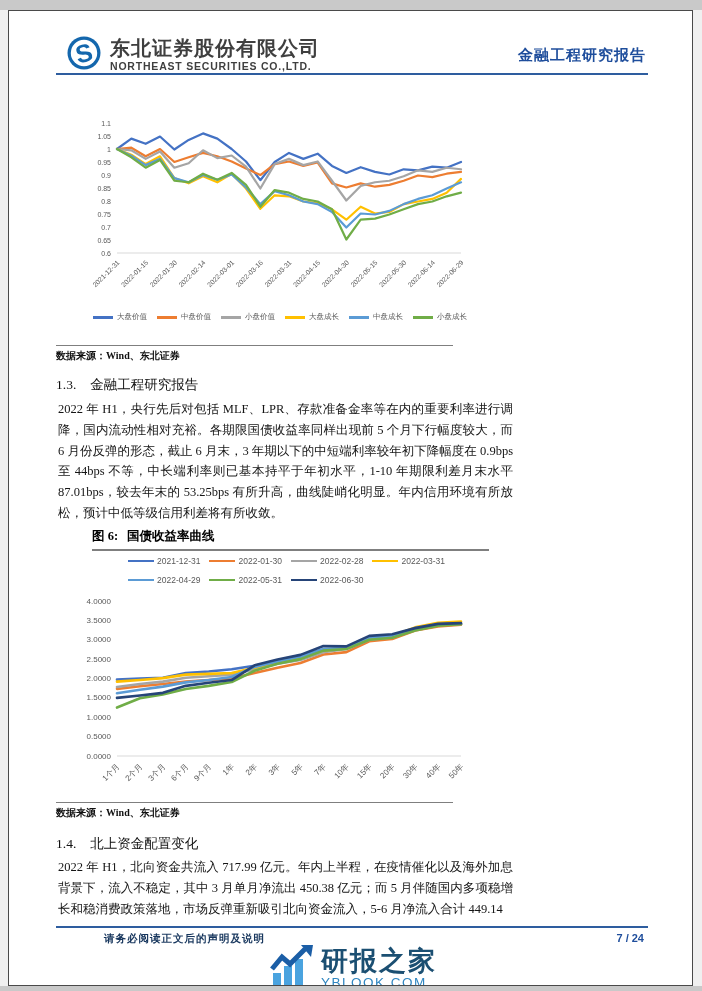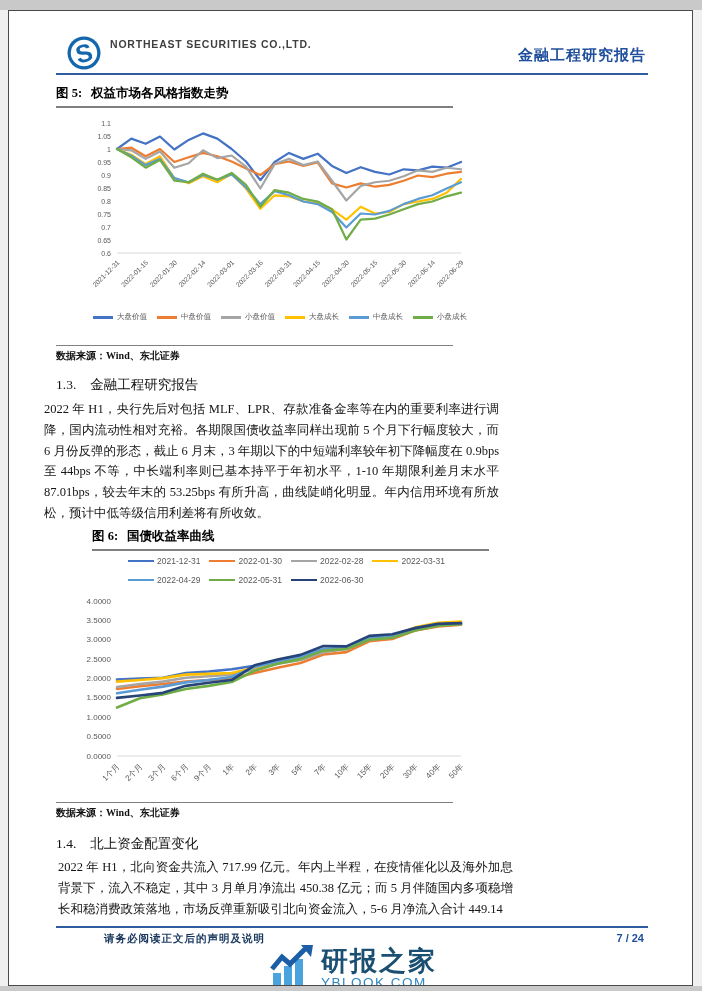--- a/index.html
+++ b/index.html
@@ -64,28 +64,26 @@
 <div class="page">
 
   <div class="abs" style="left:58px;top:25px;">
     <svg width="34" height="34" viewBox="0 0 34 34">
       <circle cx="17" cy="17" r="16.5" fill="#1467AD"></circle>
       <circle cx="17" cy="17" r="13.2" fill="#ffffff"></circle>
       <text x="17" y="26" text-anchor="middle" font-size="25" font-weight="bold" fill="#1467AD" font-family="Liberation Sans, DejaVu Sans, sans-serif" transform="rotate(-14 17 17)">S</text>
     </svg>
   </div>
   <div class="abs" style="left:101px;top:26px;">
+    <div class="company-cn">东北证券股份有限公司</div>
     <div class="company-en">NORTHEAST SECURITIES CO.,LTD.</div>
   </div>
   <div class="abs report-type" style="right:46px;top:35px;">金融工程研究报告</div>
   <div class="abs rule-blue" style="left:47px;top:62px;width:592px;"></div>
 
-  <div class="abs fig-title" style="left:47px;top:74px;">
-    <span class="fig-num">图 5:</span><span>权益市场各风格指数走势</span>
-  </div>
   <svg id="chart1" class="abs" style="left:78px;top:102px;" width="385" height="200">
       <text x="24" y="12.5" text-anchor="end" font-size="7" fill="#595959" font-family="Liberation Sans, DejaVu Sans, sans-serif">1.1</text>
       <text x="24" y="25.5" text-anchor="end" font-size="7" fill="#595959" font-family="Liberation Sans, DejaVu Sans, sans-serif">1.05</text>
       <text x="24" y="38.5" text-anchor="end" font-size="7" fill="#595959" font-family="Liberation Sans, DejaVu Sans, sans-serif">1</text>
       <text x="24" y="51.5" text-anchor="end" font-size="7" fill="#595959" font-family="Liberation Sans, DejaVu Sans, sans-serif">0.95</text>
       <text x="24" y="64.5" text-anchor="end" font-size="7" fill="#595959" font-family="Liberation Sans, DejaVu Sans, sans-serif">0.9</text>
       <text x="24" y="77.5" text-anchor="end" font-size="7" fill="#595959" font-family="Liberation Sans, DejaVu Sans, sans-serif">0.85</text>
       <text x="24" y="90.5" text-anchor="end" font-size="7" fill="#595959" font-family="Liberation Sans, DejaVu Sans, sans-serif">0.8</text>
       <text x="24" y="103.5" text-anchor="end" font-size="7" fill="#595959" font-family="Liberation Sans, DejaVu Sans, sans-serif">0.75</text>
       <text x="24" y="116.5" text-anchor="end" font-size="7" fill="#595959" font-family="Liberation Sans, DejaVu Sans, sans-serif">0.7</text>
@@ -138,21 +136,21 @@
           <span class="legend-swatch" style="background: rgb(112, 173, 71);"></span>
           <span class="legend-label">小盘成长</span>
         </span>
       </div>
     </div>
   <div class="abs fig-source" style="left:47px;top:334px;">数据来源：Wind、东北证券</div>
 
   <div class="abs sec-heading" style="left:47px;top:365px;">
     <span class="sec-num">1.3.</span><span>金融工程研究报告</span>
   </div>
-  <div class="abs para" style="left:35px;top:388px;">2022 年 H1，央行先后对包括 MLF、LPR、存款准备金率等在内的重要利率进行调降，国内流动性相对充裕。各期限国债收益率同样出现前 5 个月下行幅度较大，而 6 月份反弹的形态，截止 6 月末，3 年期以下的中短端利率较年初下降幅度在 0.9bps 至 44bps 不等，中长端利率则已基本持平于年初水平，1-10 年期限利差月末水平 87.01bps，较去年末的 53.25bps 有所升高，曲线陡峭化明显。年内信用环境有所放松，预计中低等级信用利差将有所收敛。</div>
+  <div class="abs para" style="left:49px;top:388px;">2022 年 H1，央行先后对包括 MLF、LPR、存款准备金率等在内的重要利率进行调降，国内流动性相对充裕。各期限国债收益率同样出现前 5 个月下行幅度较大，而 6 月份反弹的形态，截止 6 月末，3 年期以下的中短端利率较年初下降幅度在 0.9bps 至 44bps 不等，中长端利率则已基本持平于年初水平，1-10 年期限利差月末水平 87.01bps，较去年末的 53.25bps 有所升高，曲线陡峭化明显。年内信用环境有所放松，预计中低等级信用利差将有所收敛。</div>
 
   <div class="abs fig-title" style="left:47px;top:517px;margin-left:36px;">
     <span class="fig-num">图 6:</span><span>国债收益率曲线</span>
   </div>
   <div id="legend2" class="abs lg2" style="left:119px;top:545px;">
       <div class="legend-row">
         <span class="legend-item">
           <span class="legend-swatch" style="background: rgb(68, 114, 196);"></span>
           <span class="legend-label">2021-12-31</span>
         </span>

